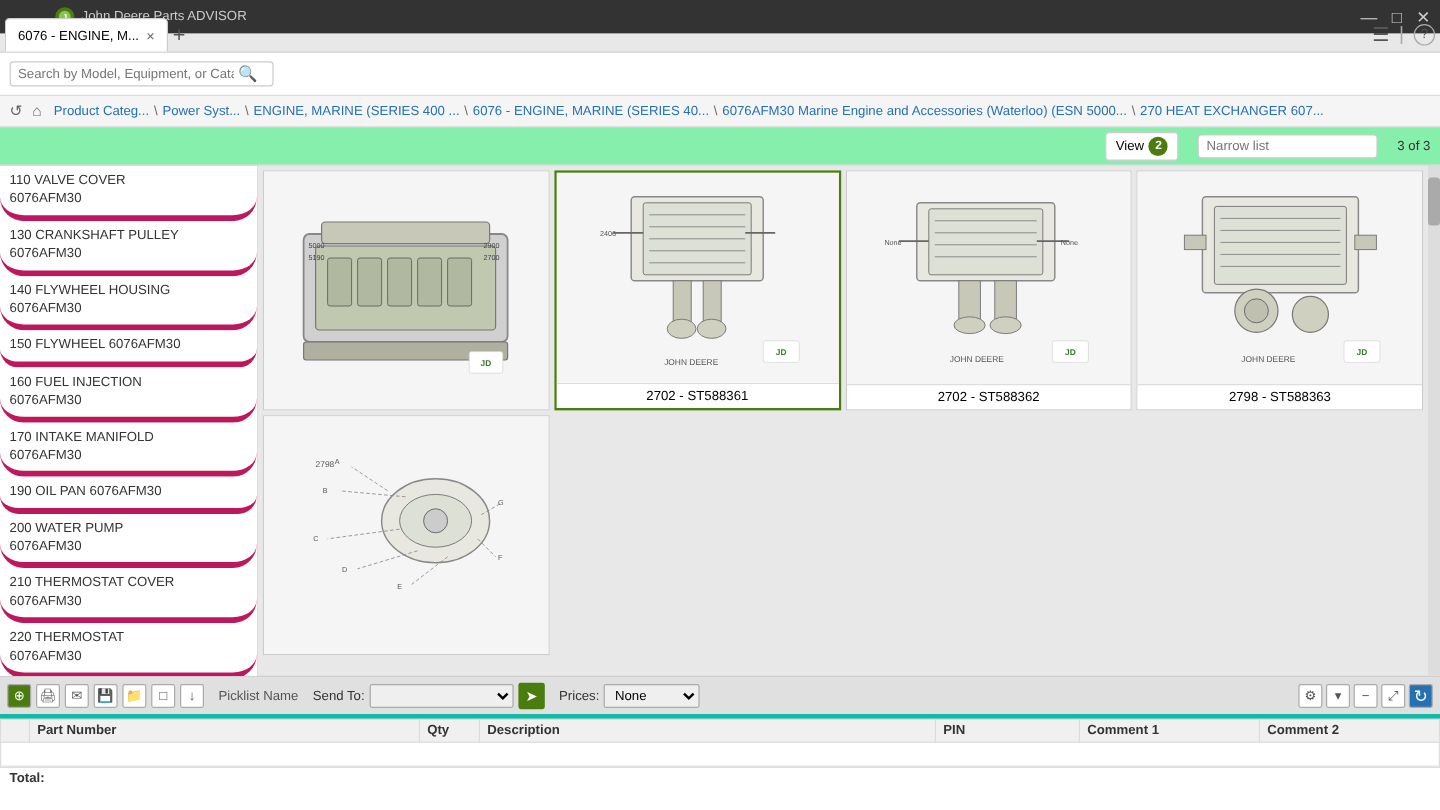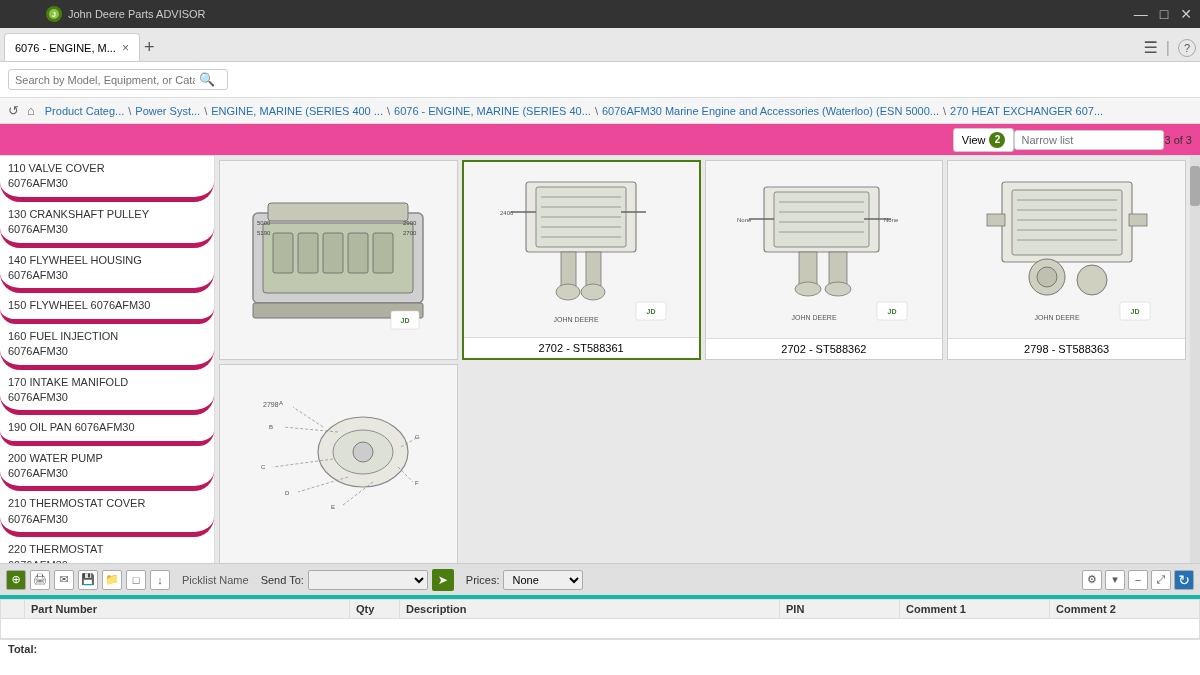--- a/index.html
+++ b/index.html
@@ -17,21 +17,21 @@
       flex-shrink: 0;
     }
     #titlebar-left { display: flex; align-items: center; gap: 6px; margin-left: 38px; }
     #titlebar-logo { width: 16px; height: 16px; background: #4a7c10; border-radius: 50%; display: flex; align-items: center; justify-content: center; }
     #titlebar-controls { display: flex; gap: 12px; font-size: 14px; cursor: pointer; }
     #titlebar-controls span { color: #ccc; }
 
     
     #tabbar {
       background: #e8e8e8;
-      height: 34px;
+      height: 16px;
       display: flex;
       align-items: flex-end;
       padding: 0 4px;
       border-bottom: 1px solid #ccc;
       flex-shrink: 0;
       justify-content: space-between;
     }
     #tabs { display: flex; align-items: flex-end; }
     .tab {
       background: #fff;
@@ -99,27 +99,27 @@
       border-bottom: 1px solid #e0e0e0;
       flex-shrink: 0;
       font-size: 11px;
     }
     .breadcrumb-item { color: #2671b3; cursor: pointer; text-decoration: none; }
     .breadcrumb-sep { color: #666; }
     .breadcrumb-nav-icons { display: flex; gap: 8px; margin-right: 6px; color: #666; }
 
     
     #view-controls {
-      background: #ec4899;
+      background: #86efac;
       height: 32px;
       display: flex;
       align-items: center;
       justify-content: flex-end;
       padding: 0 8px;
-      gap: 0;
+      gap: 16px;
       border-bottom: 1px solid #ddd;
       flex-shrink: 0;
     }
     #view-btn {
       background: #fff;
       border: 1px solid #ccc;
       border-radius: 3px;
       padding: 3px 8px;
       font-size: 11px;
       cursor: pointer;

